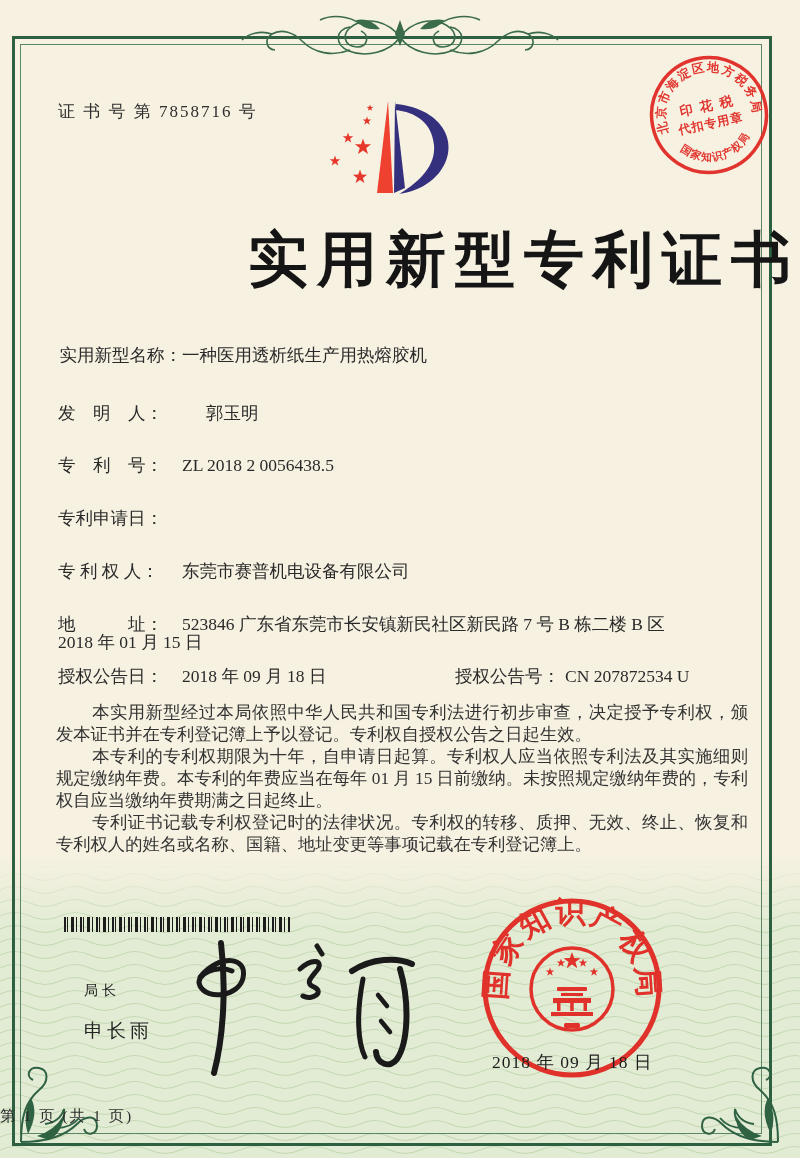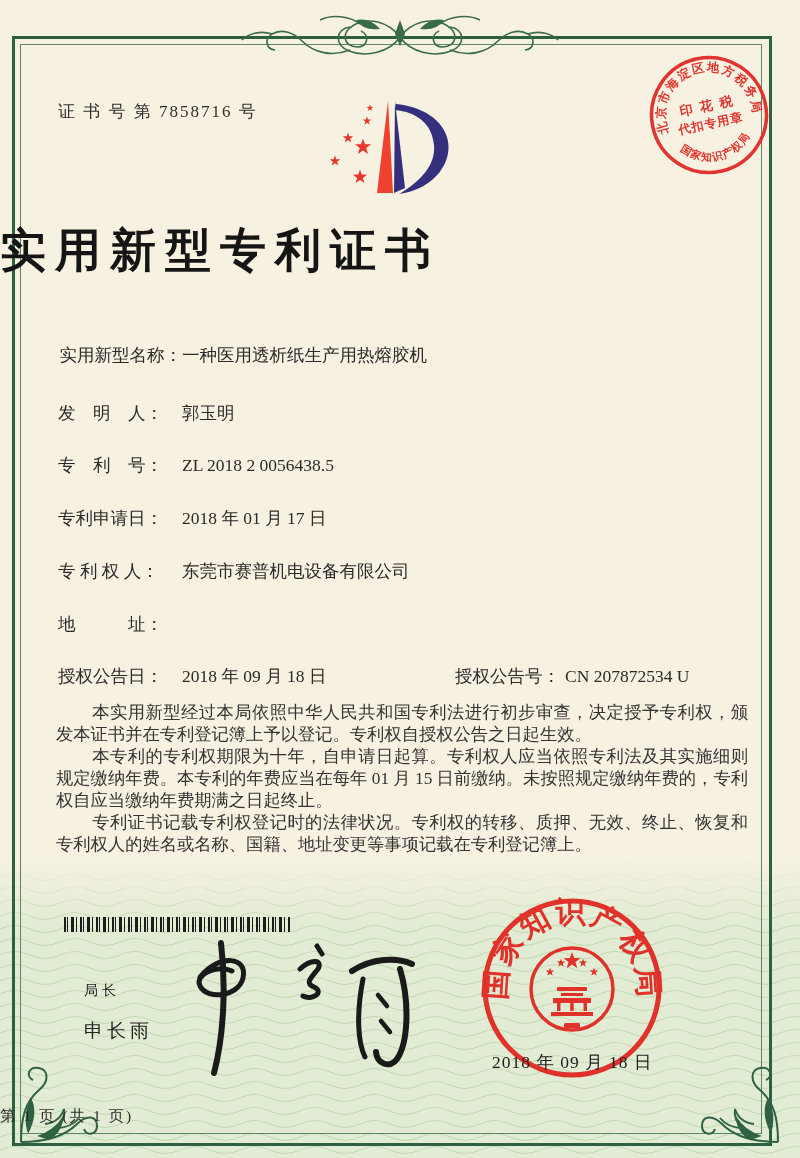--- a/index.html
+++ b/index.html
@@ -12,21 +12,21 @@
   
   .waves{position:absolute;left:0;top:856px;width:800px;height:302px;z-index:1;}
   .wave-fade{position:absolute;left:0;top:856px;width:800px;height:70px;z-index:1;
     background:linear-gradient(#f6f1e1,rgba(246,241,225,0));}
   
   .frame-outer{position:absolute;left:12px;top:36px;width:754px;height:1104px;
     border:3px solid #2d5f41;z-index:2;}
   .frame-inner{position:absolute;left:20px;top:44px;width:740px;height:1088px;
     border:1px solid #5c8767;z-index:2;}
   .cert-number{left:58px;top:100px;font-size:17px;color:#2e2e2e;letter-spacing:2px;z-index:3;}
-  .title{left:0;top:220px;width:100%;text-align:left;font-size:46px;font-weight:600;
+  .title{left:0;top:220px;width:100%;text-align:right;font-size:60px;font-weight:600;
     color:#151515;letter-spacing:9px;z-index:3;}
   .row{position:absolute;left:58px;display:flex;align-items:flex-start;
     font-size:17.5px;color:#2a2a2a;z-index:3;line-height:26px;}
   .row .label{width:124px;flex:0 0 124px;white-space:pre;}
   .row .value{max-width:556px;}
   .para-block{left:56px;top:702px;width:692px;z-index:3;}
   .para-block p{margin:0;text-indent:2.1em;text-align:justify;
     font-size:17.3px;line-height:22px;color:#333;}
   .barcode{left:64px;top:917px;width:226px;height:15px;z-index:3;
     background:repeating-linear-gradient(90deg,
@@ -149,38 +149,39 @@
   <text x="75" y="88" text-anchor="middle" fill="#e0251f" font-size="12.5" font-weight="bold" letter-spacing="1">代扣专用章</text>
 </svg>
 </div>
 
 <div class="abs title">实用新型专利证书</div>
 
 <div class="row" style="top:342px;text-align:right;">
   <span class="label">实用新型名称：</span>
   <span class="value">一种医用透析纸生产用热熔胶机</span>
 </div>
-<div class="row" style="top:400px;">
+<div class="row" style="top:400px;gap:24px;">
   <span class="label">发　明　人：</span>
   <span class="value">郭玉明</span>
 </div>
 <div class="row" style="top:452px;">
   <span class="label">专　利　号：</span>
   <span class="value">ZL 2018 2 0056438.5</span>
 </div>
-<div class="row" style="top:505px;">
+<div class="row" style="top:505px;flex-direction:column;">
   <span class="label">专利申请日：</span>
-  <span class="value">2018 年 01 月 17 日</span>
+  <span class="value">2018 年 01 月 15 日</span>
 </div>
 <div class="row" style="top:558px;">
   <span class="label">专 利 权 人：</span>
   <span class="value">东莞市赛普机电设备有限公司</span>
 </div>
 <div class="row" style="top:611px;">
   <span class="label">地　　　址：</span>
+  <span class="value" style="width:556px;">523846 广东省东莞市长安镇新民社区新民路 7 号 B 栋二楼 B 区</span>
 </div>
 <div class="row" style="top:663px;">
   <span class="label">授权公告日：</span>
   <span class="value">2018 年 09 月 18 日</span>
 </div>
 <div class="row" style="top:663px;left:455px;">
   <span class="label" style="width:110px;flex:0 0 110px;">授权公告号：</span>
   <span class="value">CN 207872534 U</span>
 </div>
 

